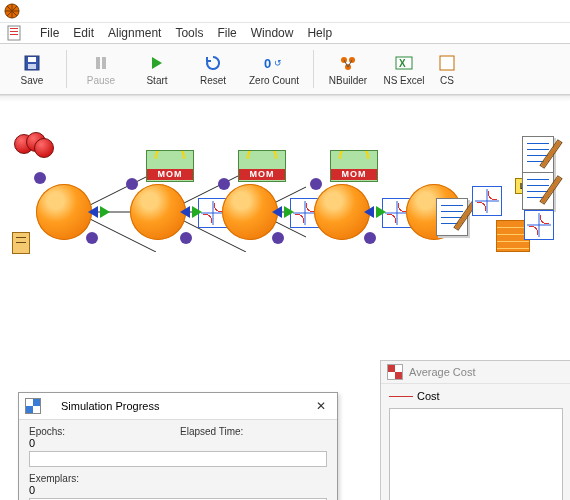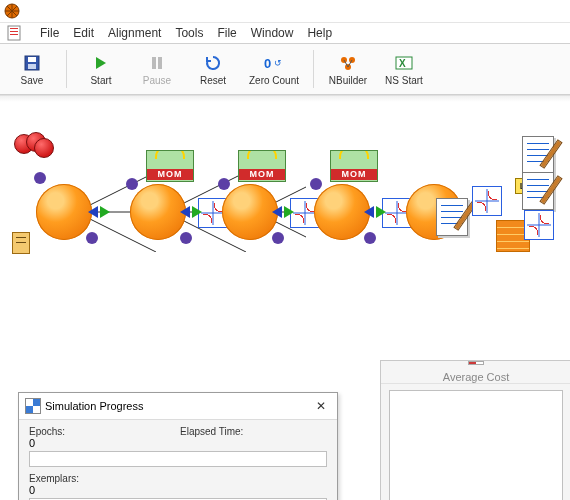--- a/index.html
+++ b/index.html
@@ -192,21 +192,21 @@
     width:318px;
     background:#f4f4f4;
     border:1px solid #9c9c9c;
     box-shadow: 2px 2px 4px rgba(0,0,0,.15);
   }
   .dlg-title {
     height:26px;
     background:#fff;
     display:flex; align-items:center;
     padding:0 6px;
-    gap:4px;
+    gap:20px;
     border-bottom:1px solid #dcdcdc;
   }
   .dlg-title .ico { width:14px; height:14px; border:1px solid #888; background:
     conic-gradient(#3a7bd5 0 90deg, #fff 0 180deg, #3a7bd5 0 270deg, #fff 0);
   }
   .dlg-title .t { flex:1; font-size:11px; }
   .dlg-close { width:20px; text-align:center; font-size:12px; color:#333; cursor:pointer;}
   .dlg-body { padding:6px 10px 10px; font-size:10px; color:#444;}
   .row3 { display:flex; gap:4px; }
   .row3 .col { flex:1; }
@@ -220,21 +220,20 @@
     width:190px; height:232px;
     background:#f5f5f5;
     border:1px solid #c8c8c8;
   }
   .cost-title {
     height:22px;
     display:flex; align-items:center; gap:6px;
     padding:0 6px;
     color:#888; font-size:11px;
     border-bottom:1px solid #e2e2e2;
-    flex-direction:column;
   }
   .cost-title .ico { width:14px; height:14px; border:1px solid #aaa; background:
     linear-gradient(#cc3a3a,#cc3a3a) left top/7px 7px no-repeat,
     linear-gradient(#fff,#fff) right top/7px 7px no-repeat,
     linear-gradient(#fff,#fff) left bottom/7px 7px no-repeat,
     linear-gradient(#cc3a3a,#cc3a3a) right bottom/7px 7px no-repeat;
   }
   .cost-body { padding:6px 8px; font-size:11px; }
   .legend { display:flex; align-items:center; gap:4px; margin-bottom:6px;}
   .legend .line { width:24px; height:1px; background:#c33; }
@@ -286,36 +285,36 @@
     <span class="ico">
         <svg width="18" height="18">
           <rect x="2" y="2" width="14" height="14" fill="#3355aa" stroke="#223a77"></rect>
           <rect x="5" y="3" width="8" height="5" fill="#fff"></rect>
           <rect x="5" y="10" width="8" height="5" fill="#c8d4ef"></rect>
         </svg>
       </span>
     <span>Save</span>
   </div>
   <div class="sep"></div>
-  <div class="tbtn">
-    <span class="ico">
-        <svg width="14" height="14">
-          <path d="M2 1 L12 7 L2 13 Z" fill="#2aa52a"></path>
-        </svg>
-      </span>
-    <span>Start</span>
-  </div>
   <div class="tbtn" style="color:#aaa">
     <span class="ico">
         <svg width="12" height="14">
           <rect x="1" y="1" width="4" height="12" fill="#bbb"></rect>
           <rect x="7" y="1" width="4" height="12" fill="#bbb"></rect>
         </svg>
       </span>
     <span>Pause</span>
+  </div>
+  <div class="tbtn">
+    <span class="ico">
+        <svg width="14" height="14">
+          <path d="M2 1 L12 7 L2 13 Z" fill="#2aa52a"></path>
+        </svg>
+      </span>
+    <span>Start</span>
   </div>
   <div class="tbtn">
     <span class="ico">
         <svg width="18" height="16">
           <path d="M9 2a6 6 0 1 1-5.6 4" fill="none" stroke="#2a6ad5" stroke-width="2"></path>
           <path d="M3 2v4h4" fill="none" stroke="#2a6ad5" stroke-width="2"></path>
         </svg>
       </span>
     <span>Reset</span>
   </div>
@@ -341,21 +340,29 @@
       </span>
     <span>NBuilder</span>
   </div>
   <div class="tbtn">
     <span class="ico">
         <svg width="18" height="16">
           <rect x="1" y="2" width="16" height="12" fill="#fff" stroke="#2a8a3a"></rect>
           <text x="4" y="12" font-size="10" font-weight="bold" fill="#2a8a3a">X</text>
         </svg>
       </span>
-    <span>NS Start</span>
+    <span>NS Excel</span>
+  </div>
+  <div class="tbtn" style="width:30px">
+    <span class="ico">
+        <svg width="16" height="16">
+          <rect x="1" y="1" width="14" height="14" fill="#fff" stroke="#c36a00"></rect>
+        </svg>
+      </span>
+    <span>CS</span>
   </div>
 </div>
 
 <div class="canvas-area">
   <div class="breadboard">
 
     <svg class="wires">
       <g stroke="#2a2a2a" stroke-width="1">
         <line x1="70" y1="110" x2="150" y2="70"></line>
         <line x1="70" y1="110" x2="150" y2="110"></line>
@@ -471,16 +478,20 @@
       <div class="progress"></div>
     </div>
   </div>
 
   <div class="cost-panel">
     <div class="cost-title">
       <span class="ico"></span>
       <span>Average Cost</span>
     </div>
     <div class="cost-body">
+      <div class="legend">
+        <span class="line"></span>
+        <span>Cost</span>
+      </div>
       <div class="plot"></div>
     </div>
   </div>
 </div>
 
 </body></html>

